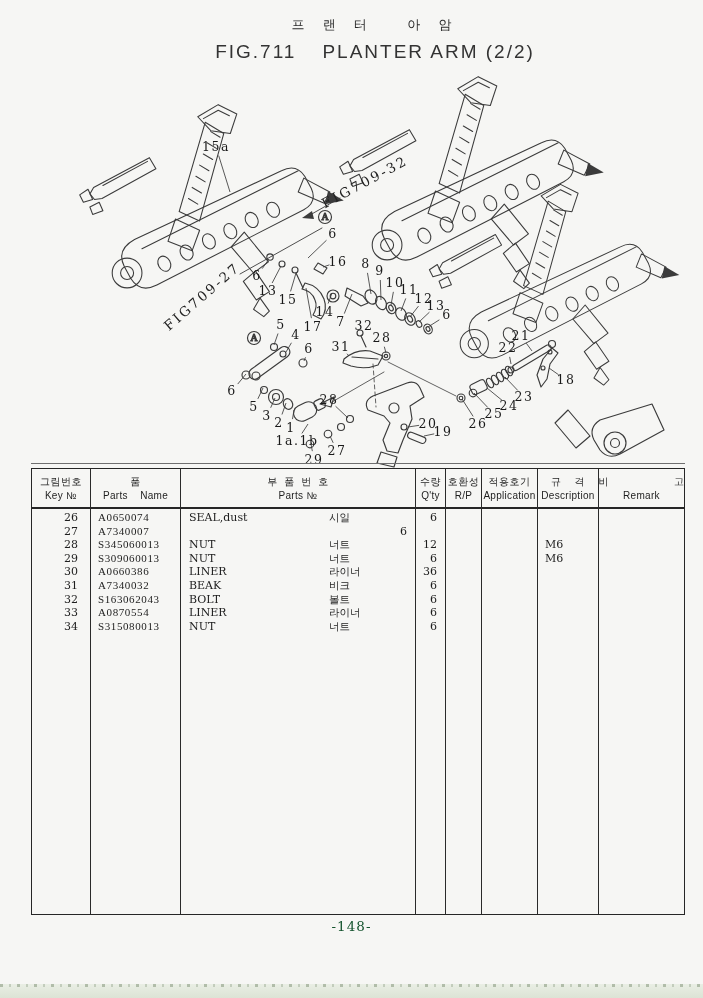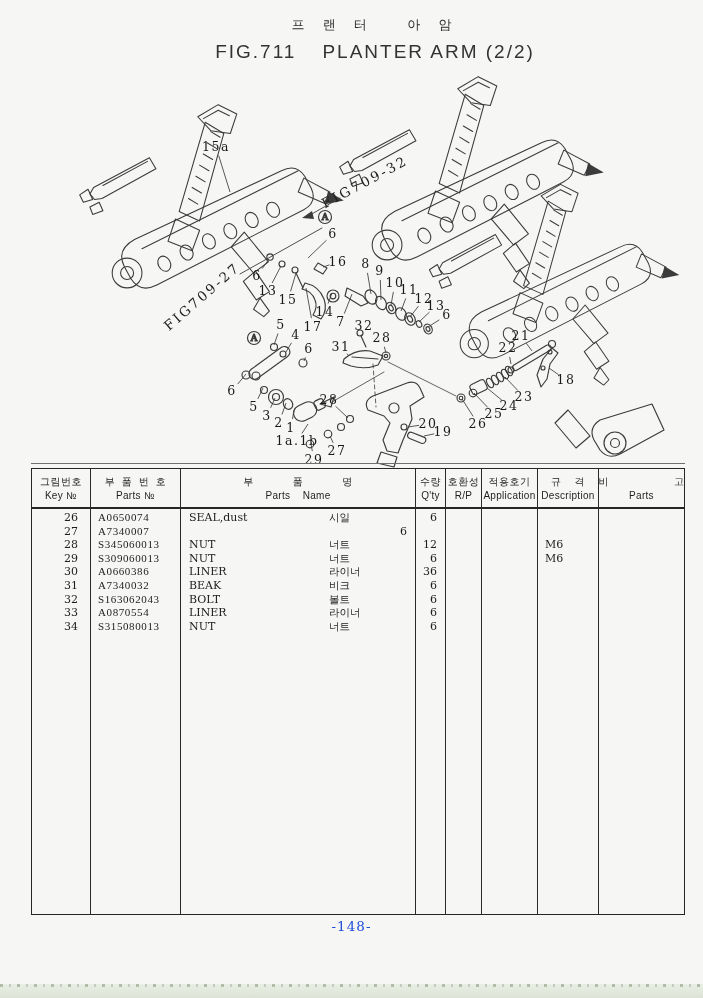--- a/index.html
+++ b/index.html
@@ -65,21 +65,21 @@
   .row span{display:block;line-height:13.6px;white-space:nowrap;}
   .c-key{text-align:right;padding-right:13px;}
   .c-pn{padding-left:7px;letter-spacing:0.6px;font-family:Liberation Serif, serif;}
   .c-name{position:relative;padding-left:8px;}
   .c-name .nkr{position:absolute;left:148px;top:0;font-family:Liberation Serif, serif;font-size:10.5px;}
   .c-qty{text-align:right;padding-right:9px;}
   .c-desc{padding-left:7px;}
   
   .pagenum{
     position:absolute;left:0;top:918px;width:703px;text-align:center;
-    font-size:13.5px;letter-spacing:1px;color:#1d4ed8;
+    font-size:13.5px;letter-spacing:1px;color:#14532d;
   }
   .bottom-strip{
     position:absolute;left:0;top:984px;width:703px;height:14px;
     background:linear-gradient(#e9eee4,#dce3d5);
   }
   .bottom-strip::before{
     content:"";position:absolute;left:0;right:0;top:0;height:3px;
     background:repeating-linear-gradient(90deg,
       rgba(110,130,100,.45) 0 3px, rgba(110,130,100,0) 3px 9px,
       rgba(110,130,100,.3) 9px 11px, rgba(110,130,100,0) 11px 17px);
@@ -336,46 +336,46 @@
     </g>
 </svg>
 
 <div class="parts-table">
   <div class="thead" id="thead">
       <div class="hc">
         <span class="kr">그림번호</span>
         <span class="en">Key №</span>
       </div>
       <div class="hc">
+        <span class="kr">부      품      명</span>
+        <span class="en">Parts    Name</span>
+      </div>
+      <div class="hc">
         <span class="kr">부 품 번 호</span>
         <span class="en">Parts №</span>
       </div>
       <div class="hc">
-        <span class="kr">부      품      명</span>
-        <span class="en">Parts    Name</span>
-      </div>
-      <div class="hc">
         <span class="kr">수량</span>
         <span class="en">Q'ty</span>
       </div>
       <div class="hc">
         <span class="kr">호환성</span>
         <span class="en">R/P</span>
       </div>
       <div class="hc">
         <span class="kr">적용호기</span>
         <span class="en">Application</span>
       </div>
       <div class="hc">
         <span class="kr">규  격</span>
         <span class="en">Description</span>
       </div>
       <div class="hc">
         <span class="kr">비          고</span>
-        <span class="en">Parts</span>
+        <span class="en">Remark</span>
       </div>
     </div>
   <div class="tbody">
     <div class="colguides">
       <div></div>
         <div></div>
         <div></div>
         <div></div>
         <div></div>
         <div></div>

